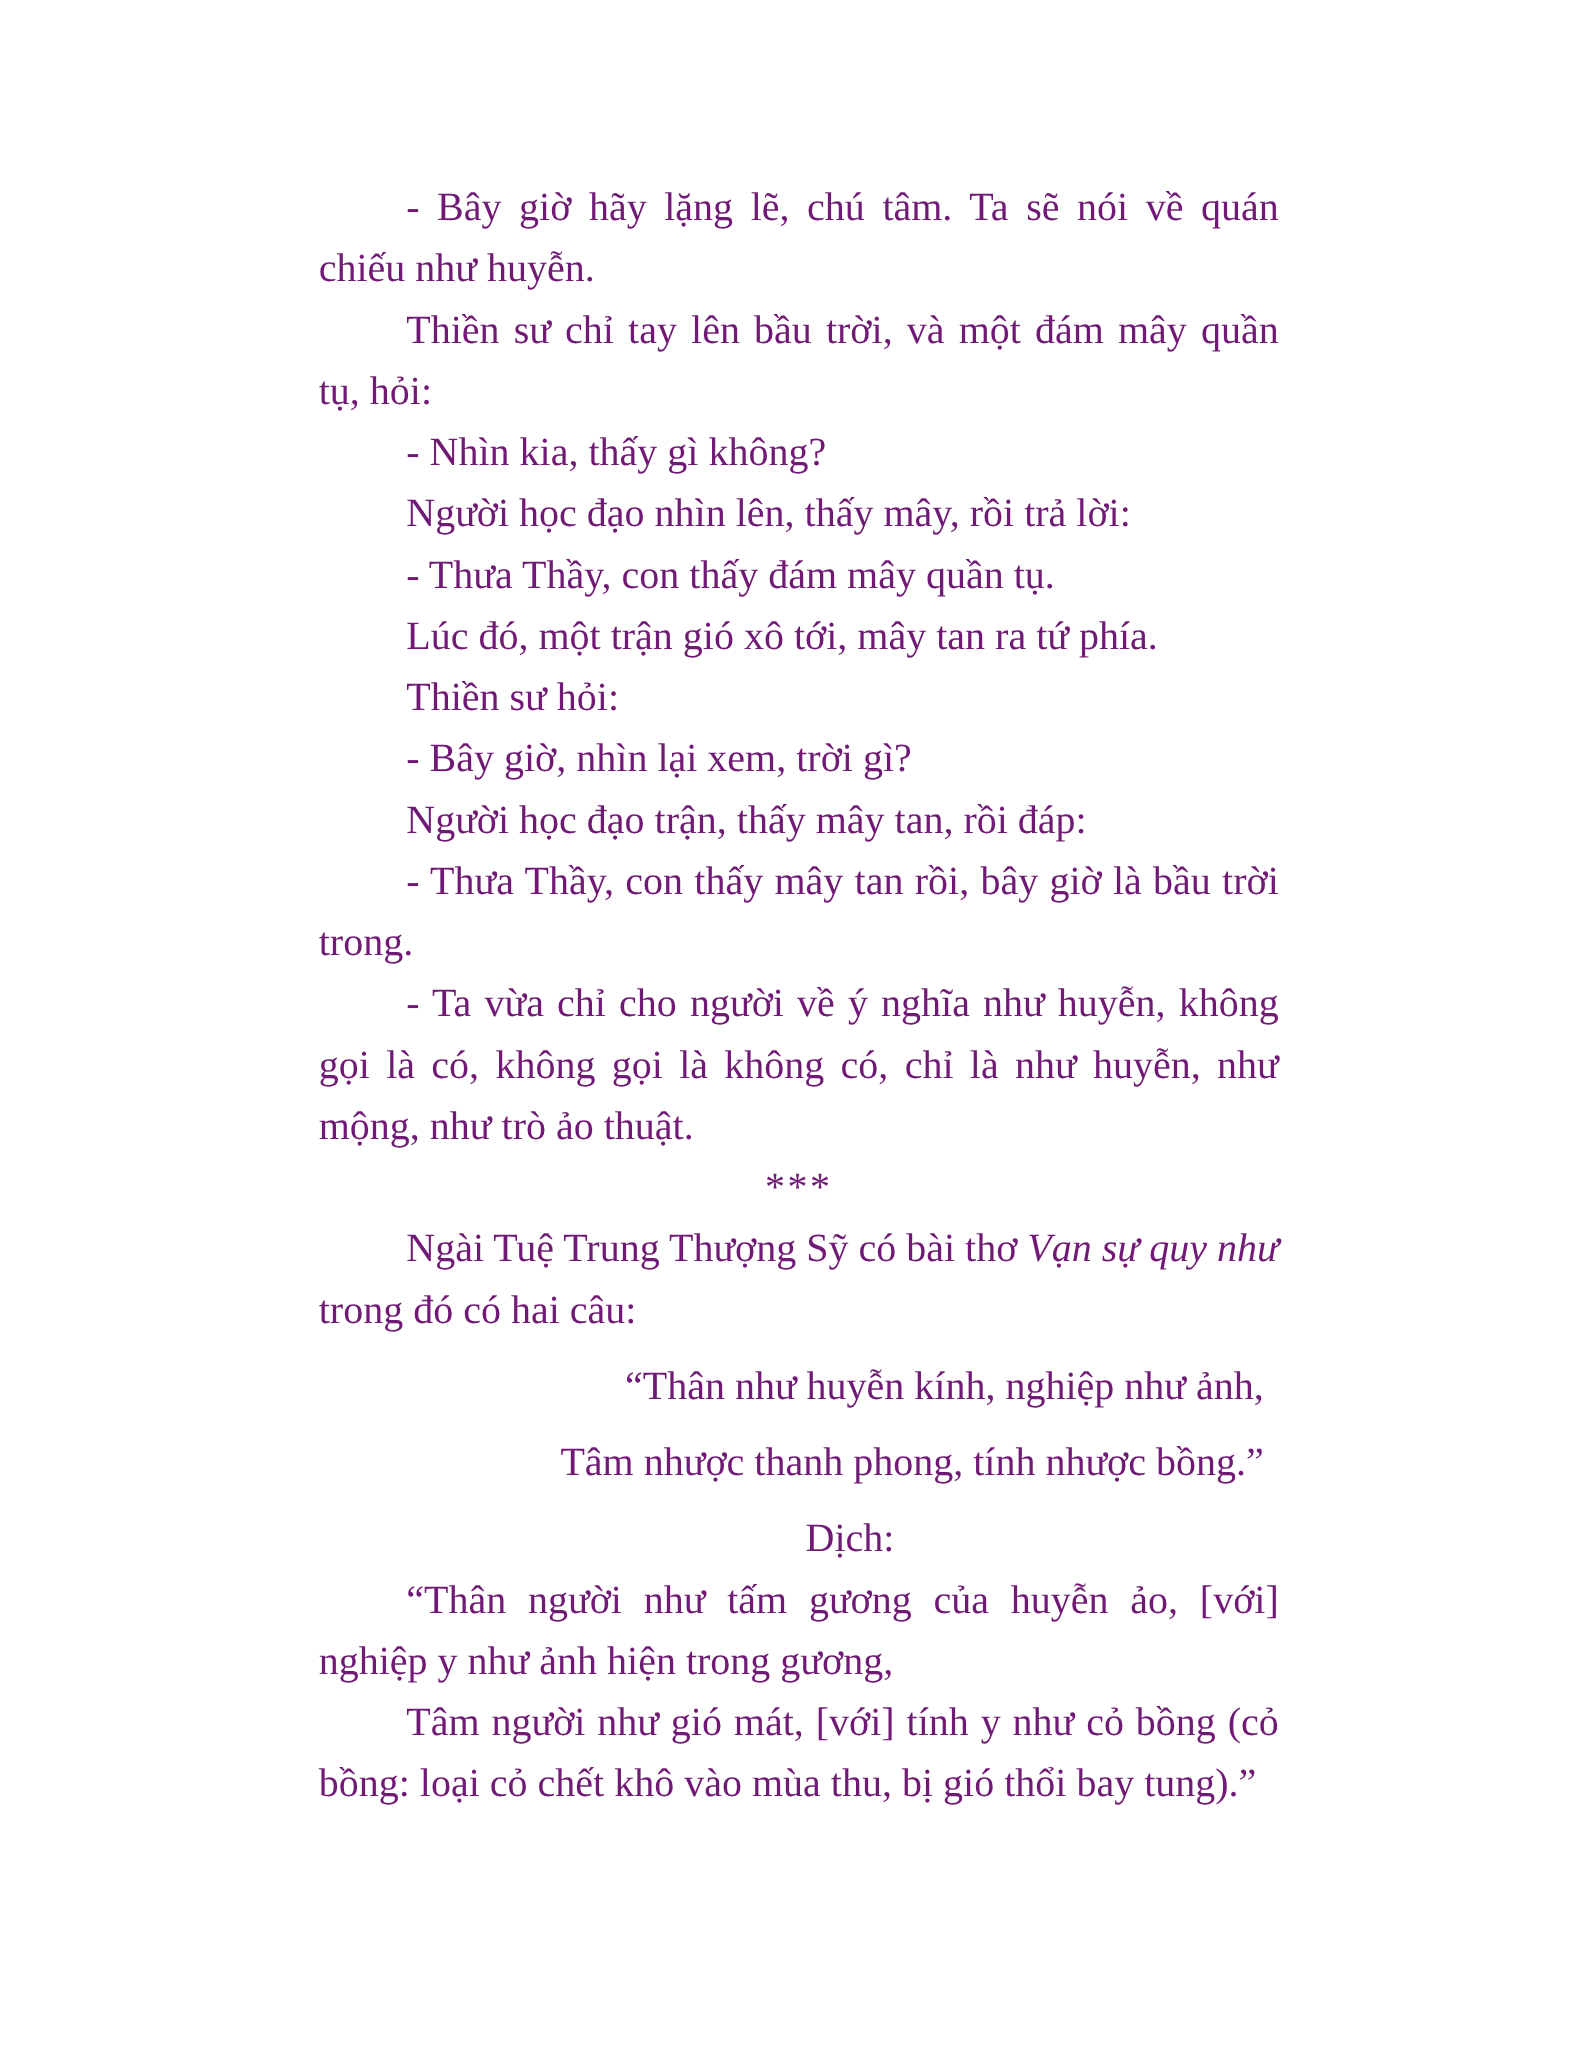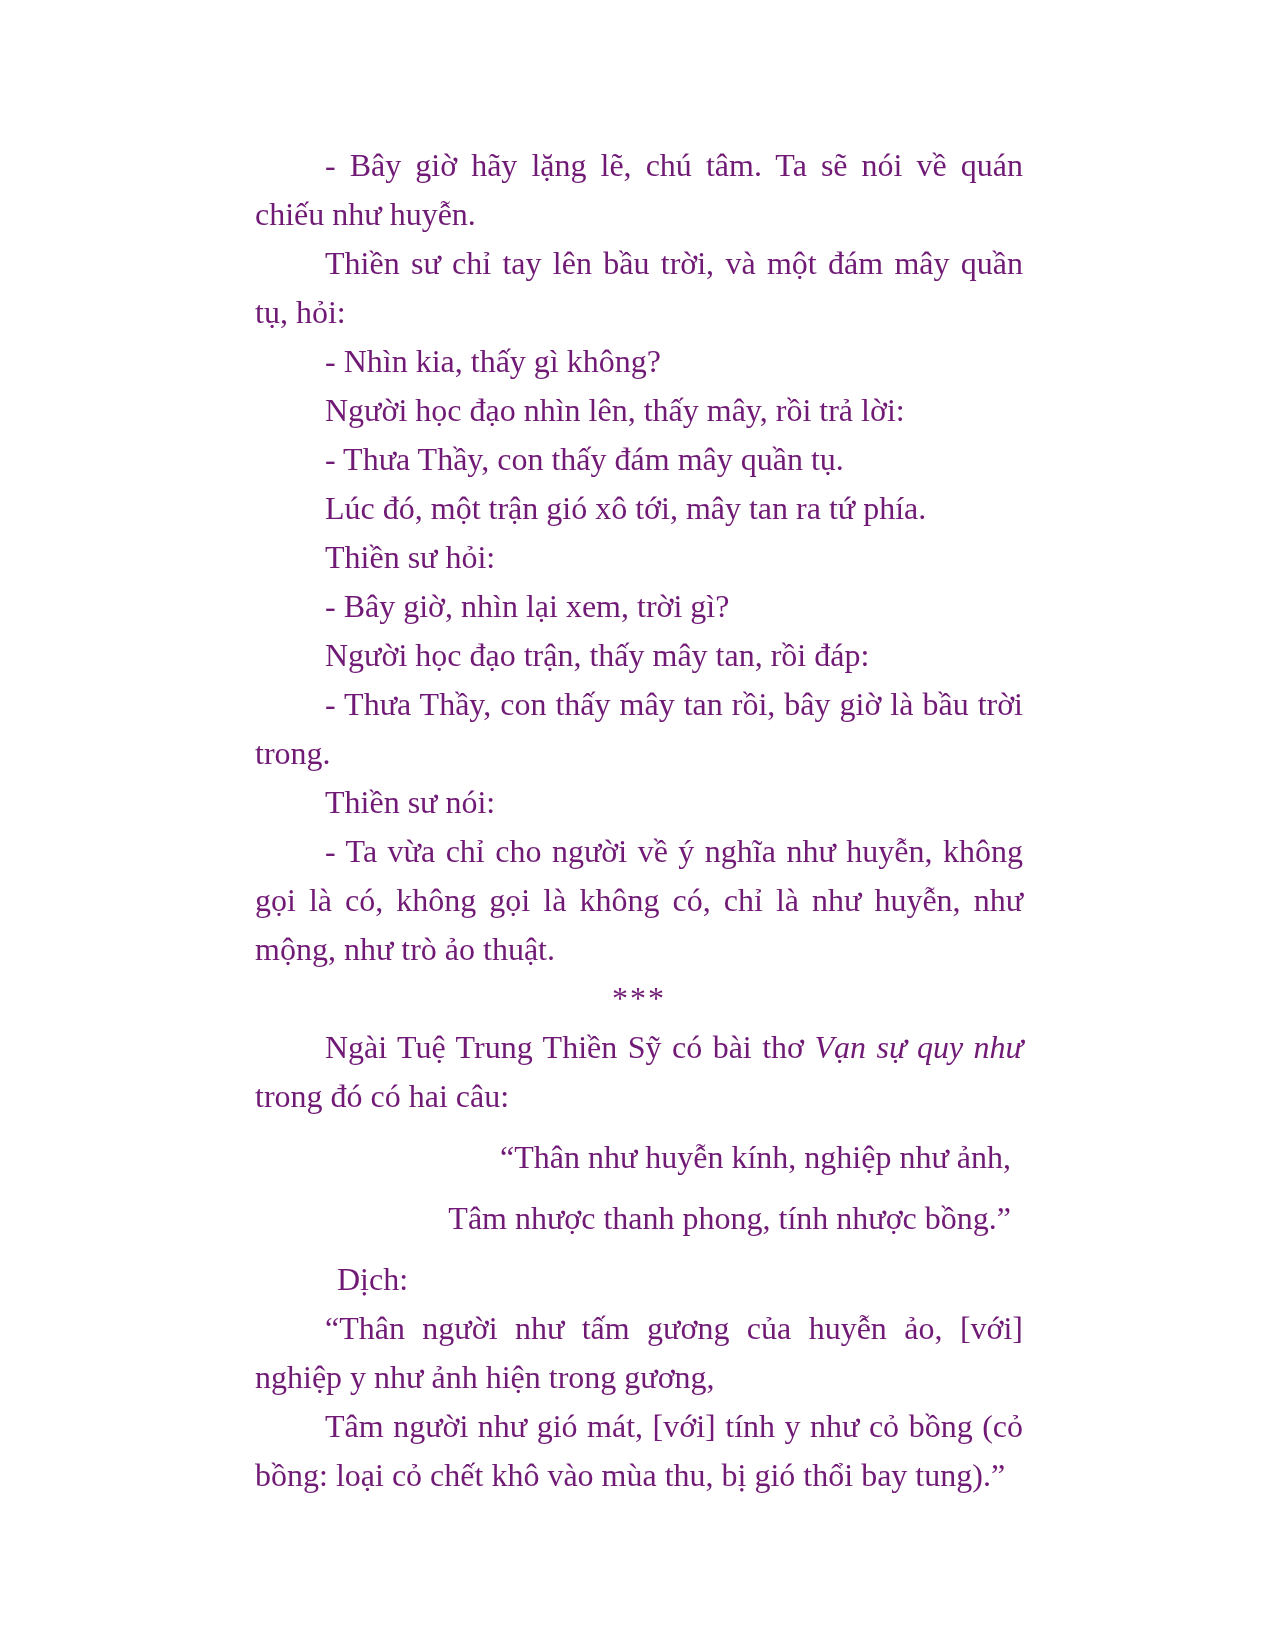--- a/index.html
+++ b/index.html
@@ -35,21 +35,21 @@
     text-indent: 70px;
   }
   .poem-line {
     margin: 12px;
     padding: 0;
     text-indent: 70px;
     text-align: right;
   }
   .dich {
     text-indent: 82px;
-    text-align: left;
+    text-align: center;
   }
   .separator {
     margin: 0;
     padding: 0;
     text-indent: 0;
     text-align: center;
     letter-spacing: 2px;
   }
   .poem-title-italic {
     font-style: italic;
@@ -65,26 +65,25 @@
     <p class="para">- Bây giờ hãy lặng lẽ, chú tâm. Ta sẽ nói về quán chiếu như huyễn.</p>
     <p class="para">Thiền sư chỉ tay lên bầu trời, và một đám mây quần tụ, hỏi:</p>
     <p class="para">- Nhìn kia, thấy gì không?</p>
     <p class="para">Người học đạo nhìn lên, thấy mây, rồi trả lời:</p>
     <p class="para">- Thưa Thầy, con thấy đám mây quần tụ.</p>
     <p class="para">Lúc đó, một trận gió xô tới, mây tan ra tứ phía.</p>
     <p class="para">Thiền sư hỏi:</p>
     <p class="para">- Bây giờ, nhìn lại xem, trời gì?</p>
     <p class="para">Người học đạo trận, thấy mây tan, rồi đáp:</p>
     <p class="para">- Thưa Thầy, con thấy mây tan rồi, bây giờ là bầu trời trong.</p>
-    <p class="para">Thiền sư nói:</p>
     <p class="para">- Ta vừa chỉ cho người về ý nghĩa như huyễn, không gọi là có, không gọi là không có, chỉ là như huyễn, như mộng, như trò ảo thuật.</p>
 
     <p class="separator">***</p>
 
-    <p class="para"><span>Ngài Tuệ Trung Thiền Sỹ có bài thơ </span><em class="poem-title-italic">Vạn sự quy như</em><span> trong đó có hai câu:</span></p>
+    <p class="para"><span>Ngài Tuệ Trung Thượng Sỹ có bài thơ </span><em class="poem-title-italic">Vạn sự quy như</em><span> trong đó có hai câu:</span></p>
 
     <p class="poem-line">“Thân như huyễn kính, nghiệp như ảnh,</p>
     <p class="poem-line">Tâm nhược thanh phong, tính nhược bồng.”</p>
 
     <p class="para dich">Dịch:</p>
 
     <p class="para">“Thân người như tấm gương của huyễn ảo, [với] nghiệp y như ảnh hiện trong gương,</p>
     <p class="para">Tâm người như gió mát, [với] tính y như cỏ bồng (cỏ bồng: loại cỏ chết khô vào mùa thu, bị gió thổi bay tung).”</p>
 
   </div>

